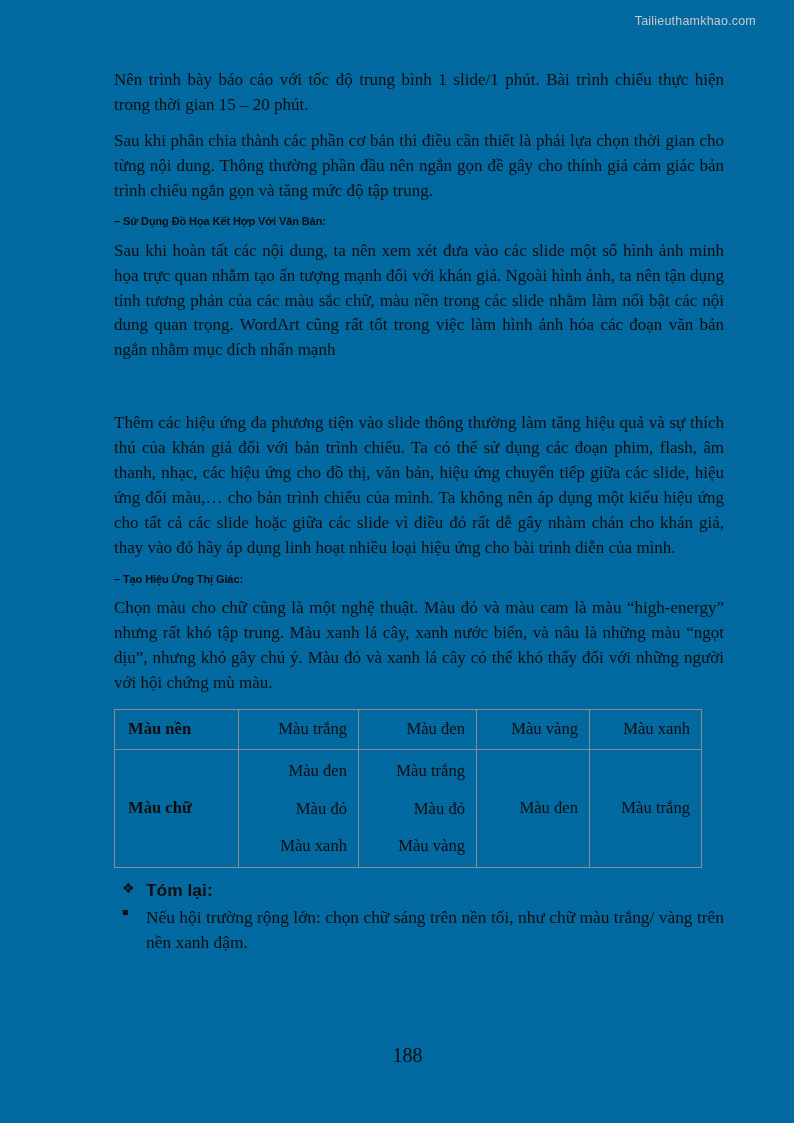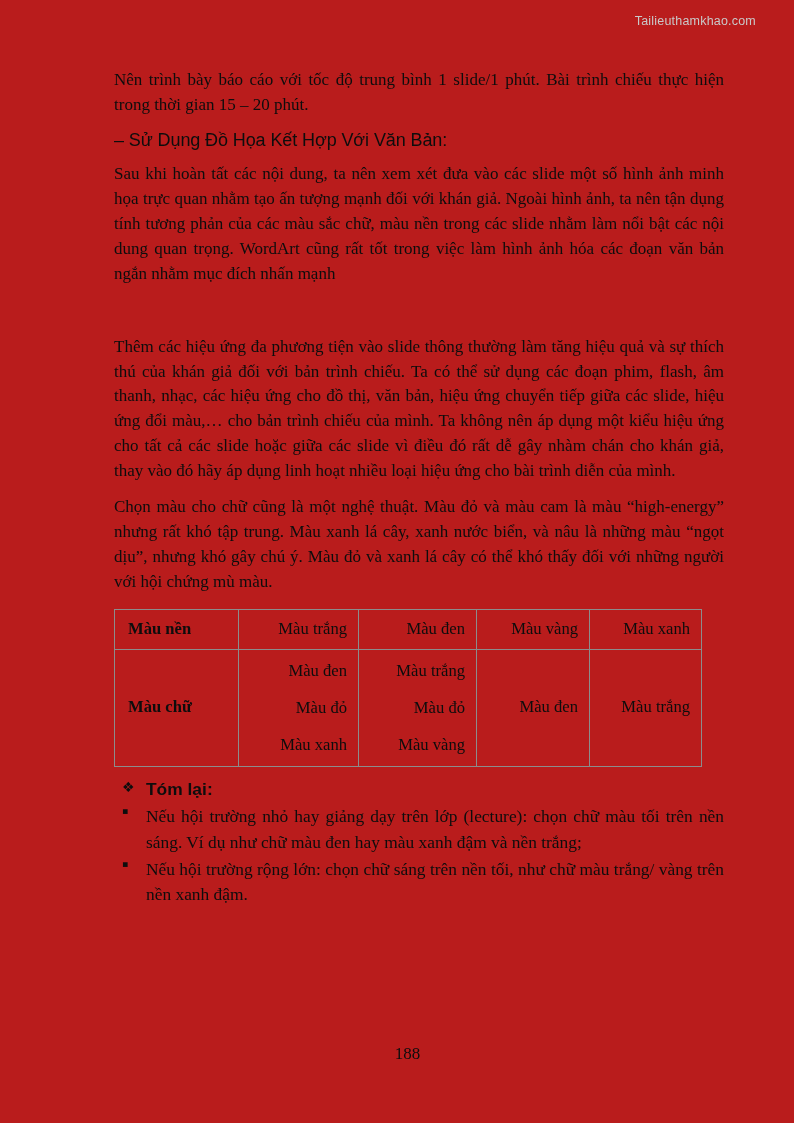--- a/index.html
+++ b/index.html
@@ -4,21 +4,21 @@
 <style>
   html, body {
     margin: 0;
     padding: 0;
     background: #ffffff;
   }
   .page {
     position: relative;
     width: 794px;
     height: 1123px;
-    background: #b91c1c;
+    background: #0369a1;
     margin: 0 auto;
     overflow: hidden;
     font-family: "Liberation Serif", "DejaVu Serif", serif;
     color: #0d0d0d;
   }
   .watermark {
     position: absolute;
     top: 14px;
     right: 38px;
     font-family: "Liberation Sans", sans-serif;
@@ -40,22 +40,22 @@
     text-align: justify;
     text-justify: inter-word;
     hyphens: none;
   }
   p.para.last-of-block {
     margin-bottom: 12px;
   }
   h3.heading {
     margin: 6px 0 10px 0;
     font-family: "Liberation Sans", "DejaVu Sans", sans-serif;
-    font-size: 18px;
-    font-weight: normal;
+    font-size: 11px;
+    font-weight: bold;
     line-height: 1.3;
     letter-spacing: -0.1px;
   }
   .gap-block {
     height: 36px;
   }
   
   table.combo {
     border-collapse: collapse;
     width: 587px;
@@ -130,45 +130,47 @@
     font-size: 9.5px;
     top: 4px;
     left: 11px;
   }
   .pagenum {
     position: absolute;
     left: 0;
     right: 0;
     top: 1044px;
     text-align: center;
-    font-size: 17px;
+    font-size: 20px;
     font-family: "Liberation Serif", serif;
     margin-left: 21px;
   }
 </style>
 </head>
 <body>
 
 <div class="page">
 
   <div class="watermark">Tailieuthamkhao.com</div>
 
   <div class="content">
 
     <p class="para">Nên trình bày báo cáo với tốc độ trung bình 1 slide/1 phút. Bài trình chiếu thực hiện trong thời gian 15 – 20 phút.</p>
 
+    <p class="para">Sau khi phân chia thành các phần cơ bản thì điều cần thiết là phải lựa chọn thời gian cho từng nội dung. Thông thường phần đầu nên ngắn gọn đề gây cho thính giả cảm giác bản trình chiếu ngắn gọn và tăng mức độ tập trung.</p>
 
     <h3 class="heading">– Sử Dụng Đồ Họa Kết Hợp Với Văn Bản:</h3>
 
     <p class="para last-of-block">Sau khi hoàn tất các nội dung, ta nên xem xét đưa vào các slide một số hình ảnh minh họa trực quan nhằm tạo ấn tượng mạnh đối với khán giả. Ngoài hình ảnh,  ta nên tận dụng tính tương phản của các màu sắc chữ, màu nền trong các slide nhằm làm nổi bật các nội dung quan trọng. WordArt cũng rất tốt trong việc làm hình ảnh hóa các đoạn văn bản ngắn nhằm mục đích nhấn mạnh</p>
 
     <div class="gap-block"></div>
 
     <p class="para">Thêm các hiệu ứng đa phương tiện vào slide thông thường làm tăng hiệu quả và sự thích thú của khán giả đối với bản trình chiếu. Ta có thể sử dụng các đoạn phim, flash, âm thanh, nhạc, các hiệu ứng cho đồ thị, văn bản, hiệu ứng chuyển tiếp giữa các slide, hiệu ứng đổi màu,… cho bản trình chiếu của mình. Ta không nên áp dụng một kiểu hiệu ứng cho tất cả các slide hoặc giữa các slide vì điều đó rất dễ gây nhàm chán cho khán giả, thay vào đó hãy áp dụng linh hoạt nhiều loại hiệu ứng cho bài trình diễn của mình.</p>
 
+    <h3 class="heading">– Tạo Hiệu Ứng Thị Giác:</h3>
 
     <p class="para">Chọn màu cho chữ cũng là một nghệ thuật. Màu đỏ và màu cam là màu “high-energy” nhưng rất khó tập trung. Màu xanh lá cây, xanh nước biển, và nâu là những màu “ngọt dịu”, nhưng khó gây chú ý. Màu đỏ và xanh lá cây có thể khó thấy đối với những người với hội chứng mù màu.</p>
 
 
     <table class="combo">
       <colgroup>
         <col class="col1">
           <col class="col2">
           <col class="col3">
           <col class="col4">
@@ -200,21 +202,20 @@
       </tbody>
     </table>
 
     <ul class="bullets">
       <li class="summary">
         <span class="bullet-glyph">❖</span>
         <span>Tóm lại:</span>
       </li>
       <li class="sq">
         <span class="bullet-glyph">▪</span>
-        <span>Nếu hội trường nhỏ hay giảng dạy trên lớp (lecture): chọn chữ màu tối trên nền sáng. Ví dụ như chữ màu đen hay màu xanh đậm và nền trắng;</span>
       </li>
       <li class="sq">
         <span class="bullet-glyph">▪</span>
         <span>Nếu hội trường rộng lớn: chọn chữ sáng trên nền tối, như chữ màu trắng/ vàng trên nền xanh đậm.</span>
       </li>
 
     </ul>
 
   </div>
 

